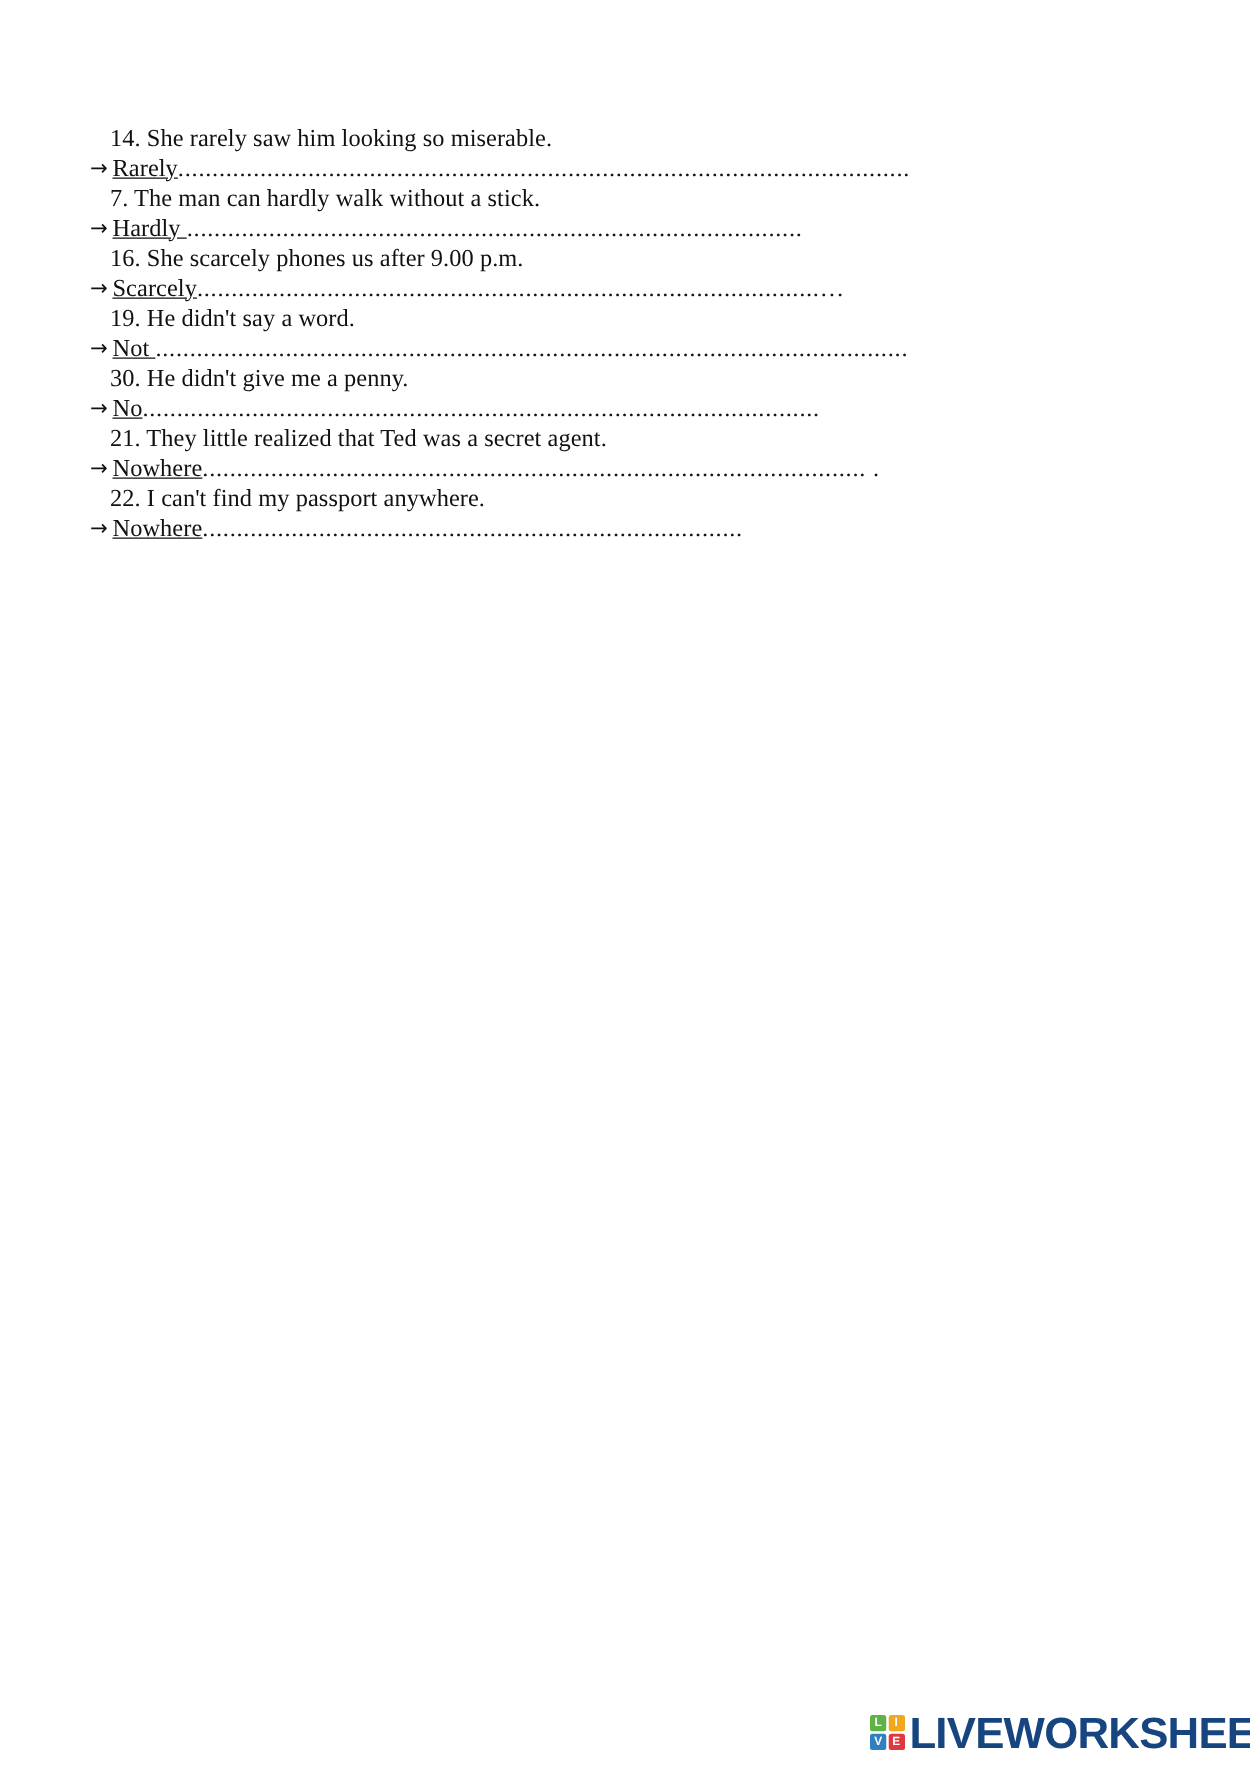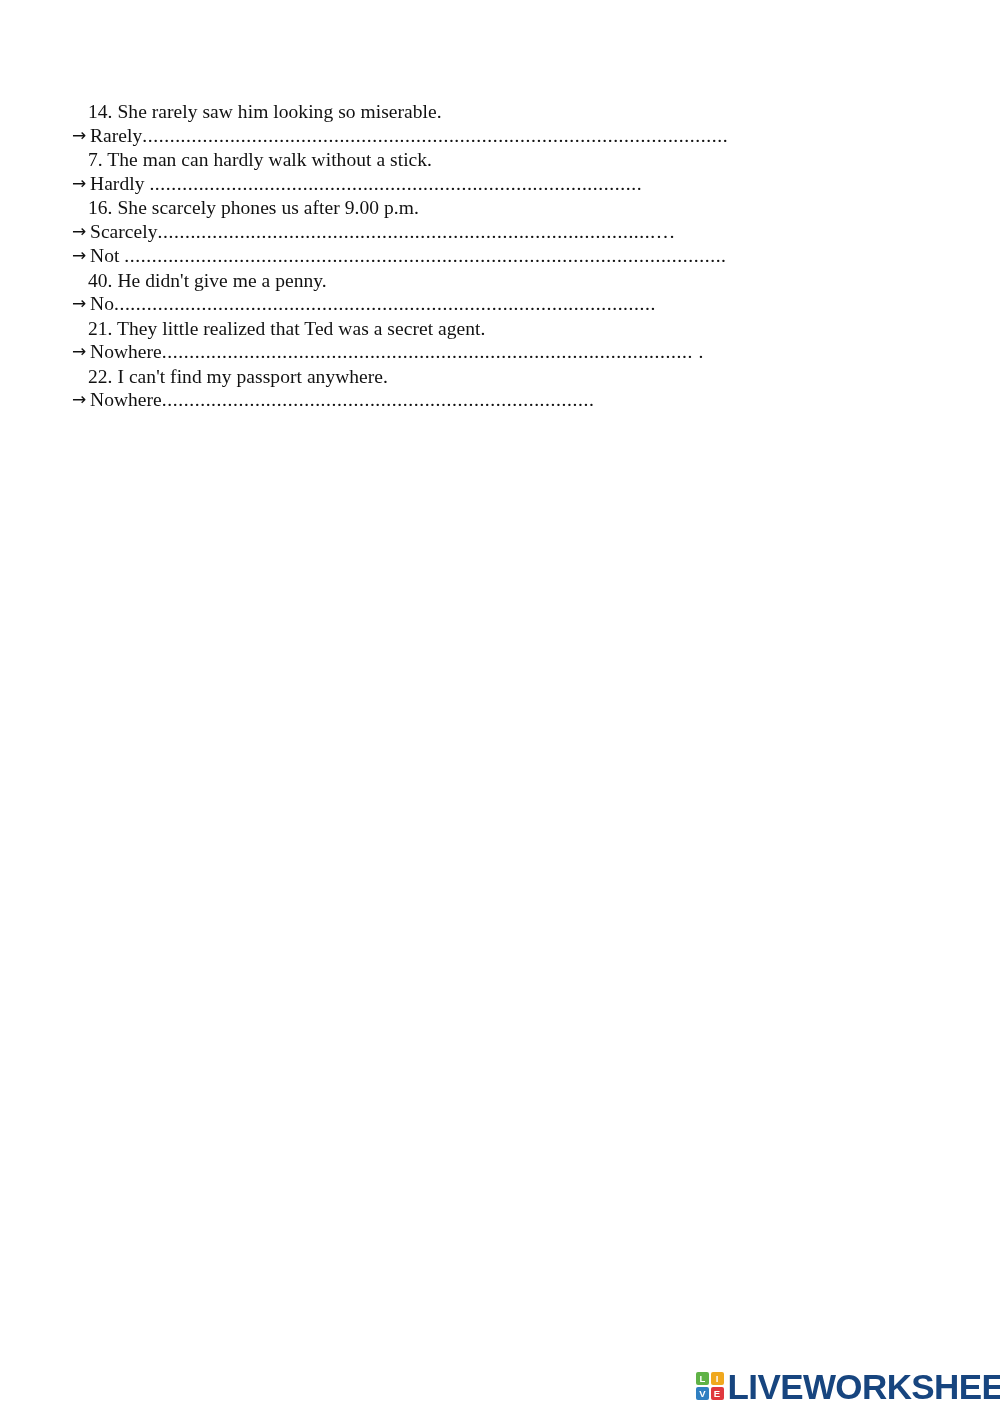--- a/index.html
+++ b/index.html
@@ -63,20 +63,21 @@
     width: 18px;
     font-size: 17px;
     color: #111111;
     vertical-align: baseline;
     font-family: "DejaVu Sans", sans-serif;
     transform: translateY(-1px);
   }
 
   .stem {
     display: inline;
+    text-decoration: underline;
   }
 
   .dots {
     display: inline;
     letter-spacing: 0.6px;
     color: #141414;
   }
 
   
   .logo {
@@ -135,24 +136,25 @@
       </div>
       <div class="item-block">
         <div class="prompt-line">7. The man can hardly walk without a stick.</div>
         <div class="answer-line"><span class="arrow-icon">→</span><span class="stem">Hardly </span><span class="dots">..........................................................................................</span><span class="dots"></span></div>
       </div>
       <div class="item-block">
         <div class="prompt-line">16. She scarcely phones us after 9.00 p.m.</div>
         <div class="answer-line"><span class="arrow-icon">→</span><span class="stem">Scarcely</span><span class="dots">...........................................................................................</span><span class="dots">…</span></div>
       </div>
       <div class="item-block">
+        <div class="prompt-line">19. He didn't say a word.</div>
         <div class="answer-line"><span class="arrow-icon">→</span><span class="stem">Not </span><span class="dots">..............................................................................................................</span><span class="dots"></span></div>
       </div>
       <div class="item-block">
-        <div class="prompt-line">40. He didn't give me a penny.</div>
+        <div class="prompt-line">30. He didn't give me a penny.</div>
         <div class="answer-line"><span class="arrow-icon">→</span><span class="stem">No</span><span class="dots">...................................................................................................</span><span class="dots"></span></div>
       </div>
       <div class="item-block">
         <div class="prompt-line">21. They little realized that Ted was a secret agent.</div>
         <div class="answer-line"><span class="arrow-icon">→</span><span class="stem">Nowhere</span><span class="dots">.................................................................................................</span><span class="dots"> .</span></div>
       </div>
       <div class="item-block">
         <div class="prompt-line">22. I can't find my passport anywhere.</div>
         <div class="answer-line"><span class="arrow-icon">→</span><span class="stem">Nowhere</span><span class="dots">...............................................................................</span><span class="dots"></span></div>
       </div>

